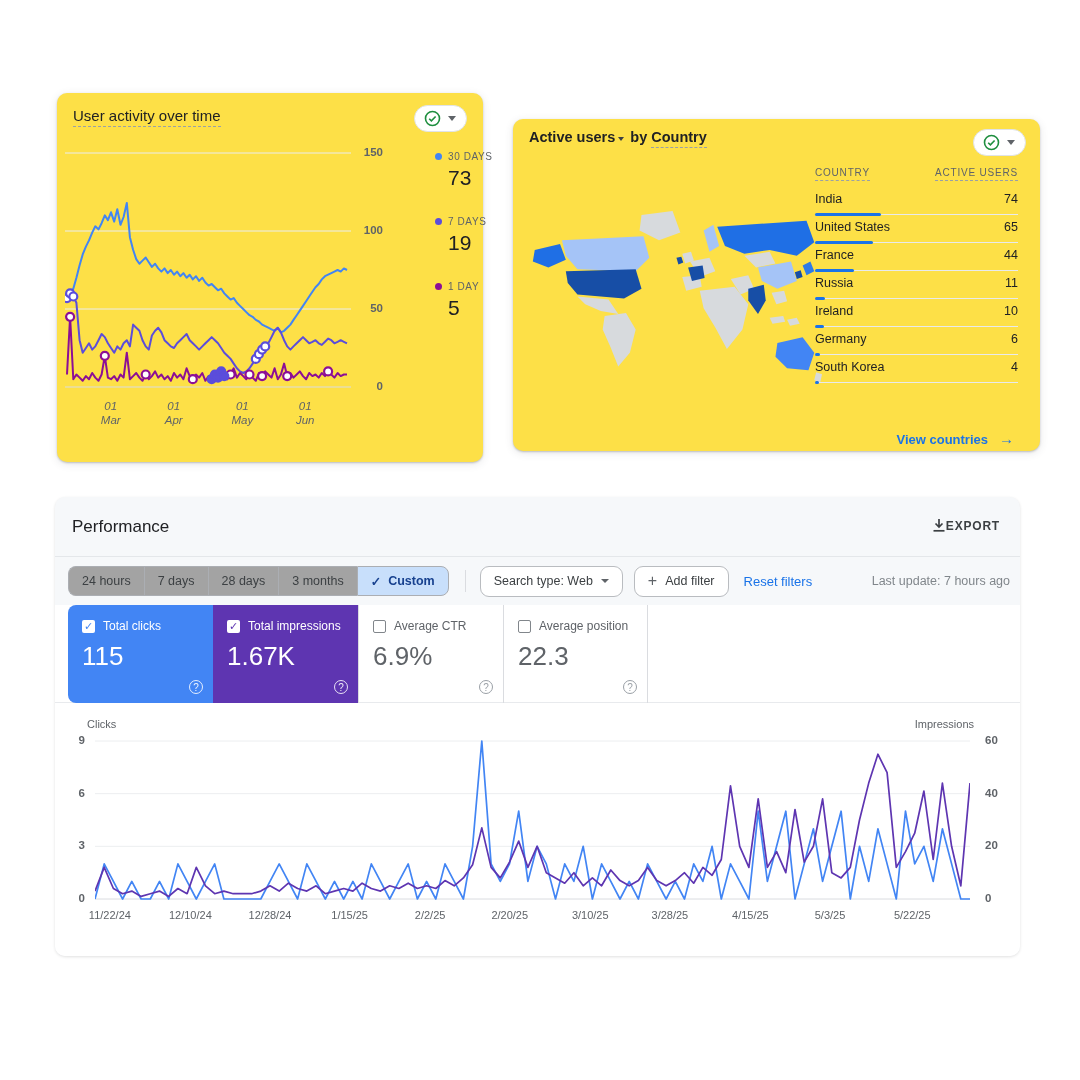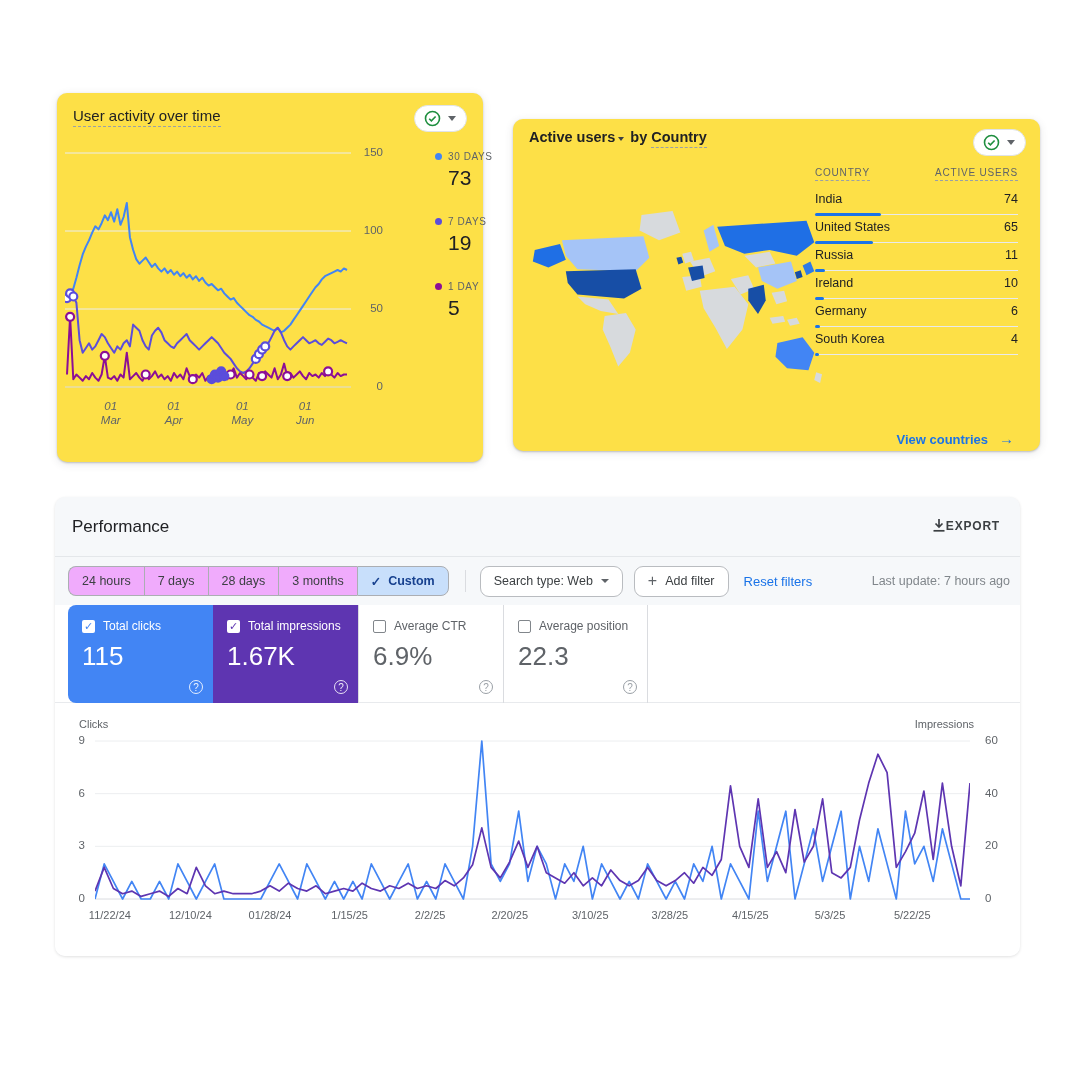--- a/index.html
+++ b/index.html
@@ -19,21 +19,21 @@
     border-top:5px solid #5f6368; display:inline-block; }
 
   
   #activity-card { left:57px; top:93px; width:426px; height:369px; }
   .ga-title { position:absolute; left:16px; top:14px; font-size:15px; color:#202124; }
   .dashed-u { border-bottom:1px dashed #9aa0a6; padding-bottom:2px; }
   #activity-card .status-pill { right:16px; top:12px; }
   #activity-plot { position:absolute; left:8px; top:52px; width:286px; height:252px; }
   #activity-ylabels { position:absolute; left:296px; top:52px; width:34px; height:252px; }
   #activity-ylabels span, #perf-yleft span, #perf-yright span {
-    position:absolute; font-size:11.5px; color:#5f6368; }
+    position:absolute; font-size:11.5px; color:#5f6368;font-weight:bold; }
   #activity-ylabels span { right:4px; }
   #activity-xlabels { position:absolute; left:8px; top:306px; width:286px; height:34px; }
   #activity-xlabels .xt { position:absolute; width:40px; margin-left:-20px; text-align:center;
     font-size:11.5px; color:#5f6368; line-height:14px;font-style:italic; }
   .legend { position:absolute; left:378px; top:50px; width:46px; }
   .legend-item { position:absolute; left:0; }
   .legend-cap { display:flex; align-items:center; gap:6px; font-size:10px; color:#5f6368;
     letter-spacing:.6px; white-space:nowrap; }
   .legend-dot { width:7px; height:7px; border-radius:50%; flex:none; }
   .legend-val { font-size:21px; color:#202124; margin:4px 0 0 13px; }
@@ -61,21 +61,21 @@
     border-radius:10px; box-shadow:0 1px 3px rgba(0,0,0,.12); position:absolute; }
   .perf-title { position:absolute; left:17px; top:20px; font-size:17px; color:#202124; }
   .export-btn { position:absolute; right:20px; top:21px; display:flex; align-items:center; 
     font-size:12px; letter-spacing:.8px; color:#3c4043; font-weight:bold; cursor:pointer; }
   .perf-divider { position:absolute; left:0; right:0; top:59px; height:1px; background:#e4e7ea; }
 
   .filter-row { position:absolute; left:13px; top:68px; right:10px; height:32px;
     display:flex; align-items:center; }
   .seg { display:flex; height:30px; }
   .seg-btn { display:flex; align-items:center; padding:0 13px; font-size:12.5px; color:#3c4043;
-    background:#f0abfc; border:1px solid #abaeb3; border-right:none; cursor:pointer; }
+    background:#a3a3a3; border:1px solid #abaeb3; border-right:none; cursor:pointer; }
   .seg-btn:first-child { border-radius:8px 0 0 8px; }
   .seg-custom { display:flex; align-items:center; gap:7px; padding:0 13px; font-size:12.5px;
     color:#17418f; font-weight:bold; background:#c8dffb; border:1px solid #abaeb3;
     border-radius:0 8px 8px 0; cursor:pointer; }
   .vsep { width:1px; height:22px; background:#dadce0; margin:0 14px 0 16px; }
   .pill-btn { display:flex; align-items:center; gap:8px; height:31px; padding:0 13px;
     background:#fff; border:1px solid #b9bcc0; border-radius:9px; font-size:12.5px;
     color:#3c4043; cursor:pointer; margin-right:11px; }
   .reset-link { color:#1a73e8; font-size:13px; margin-left:4px; cursor:pointer; }
   .last-update { margin-left:auto; font-size:12.5px; color:#80868b; }
@@ -264,20 +264,25 @@
             <span class="cname">India</span>
             <span class="cval">74</span>
             <span class="cbar" style="width: 66px; background: rgb(26, 115, 232);"></span>
           </div>
           <div class="crow">
             <span class="cname">United States</span>
             <span class="cval">65</span>
             <span class="cbar" style="width: 58px; background: rgb(26, 115, 232);"></span>
           </div>
           <div class="crow">
+            <span class="cname">France</span>
+            <span class="cval">44</span>
+            <span class="cbar" style="width: 39px; background: rgb(26, 115, 232);"></span>
+          </div>
+          <div class="crow">
             <span class="cname">Russia</span>
             <span class="cval">11</span>
             <span class="cbar" style="width: 10px; background: rgb(26, 115, 232);"></span>
           </div>
           <div class="crow">
             <span class="cname">Ireland</span>
             <span class="cval">10</span>
             <span class="cbar" style="width: 9px; background: rgb(26, 115, 232);"></span>
           </div>
           <div class="crow">
@@ -363,21 +368,21 @@
         <div class="metric-card c3 uns">
           <div class="metric-top">
             <span class="cbx off"></span>
             <span class="metric-label">Average position</span>
           </div>
           <div class="metric-value">22.3</div>
           <span class="help-q">?</span>
         </div>
       </div>
 
-      <div class="axis-title" style="left:24px; top:113px;">Clicks</div>
+      <div class="axis-title" style="left:32px; top:113px;">Clicks</div>
       <div class="axis-title" style="right:46px; top:113px;">Impressions</div>
       <svg id="perf-chart-svg" width="875" height="166">
           <line x1="0" y1="4" x2="875" y2="4" stroke="#eceef0" stroke-width="1"></line>
           <line x1="0" y1="56.666666666666664" x2="875" y2="56.666666666666664" stroke="#eceef0" stroke-width="1"></line>
           <line x1="0" y1="109.33333333333333" x2="875" y2="109.33333333333333" stroke="#eceef0" stroke-width="1"></line>
           <line x1="0" y1="162" x2="875" y2="162" stroke="#dadce0" stroke-width="1"></line>
           <polyline points="0.0,162.0 9.2,126.9 18.4,144.4 27.6,162.0 36.8,144.4 46.1,162.0 55.3,162.0 64.5,144.4 73.7,162.0 82.9,126.9 92.1,144.4 101.3,162.0 110.5,144.4 119.7,126.9 128.9,162.0 138.2,162.0 147.4,162.0 156.6,162.0 165.8,162.0 175.0,144.4 184.2,126.9 193.4,144.4 202.6,162.0 211.8,126.9 221.1,144.4 230.3,162.0 239.5,144.4 248.7,162.0 257.9,144.4 267.1,162.0 276.3,126.9 285.5,144.4 294.7,162.0 303.9,144.4 313.2,126.9 322.4,162.0 331.6,144.4 340.8,162.0 350.0,126.9 359.2,144.4 368.4,162.0 377.6,109.3 386.8,4.0 396.1,126.9 405.3,144.4 414.5,126.9 423.7,74.2 432.9,144.4 442.1,109.3 451.3,126.9 460.5,162.0 469.7,126.9 478.9,144.4 488.2,109.3 497.4,162.0 506.6,126.9 515.8,144.4 525.0,162.0 534.2,144.4 543.4,162.0 552.6,126.9 561.8,144.4 571.1,162.0 580.3,144.4 589.5,162.0 598.7,126.9 607.9,144.4 617.1,109.3 626.3,162.0 635.5,126.9 644.7,144.4 653.9,162.0 663.2,74.2 672.4,144.4 681.6,109.3 690.8,74.2 700.0,162.0 709.2,126.9 718.4,91.8 727.6,144.4 736.8,109.3 746.1,74.2 755.3,162.0 764.5,109.3 773.7,144.4 782.9,91.8 792.1,126.9 801.3,162.0 810.5,74.2 819.7,126.9 828.9,109.3 838.2,144.4 847.4,91.8 856.6,126.9 865.8,162.0 875.0,162.0" fill="none" stroke="#4285f4" stroke-width="1.7" stroke-linejoin="round"></polyline>
           <polyline points="0.0,154.1 9.2,130.4 18.4,151.5 27.6,156.7 36.8,154.1 46.1,159.4 55.3,156.7 64.5,154.1 73.7,159.4 82.9,151.5 92.1,156.7 101.3,130.4 110.5,148.8 119.7,156.7 128.9,154.1 138.2,156.7 147.4,156.7 156.6,156.7 165.8,154.1 175.0,148.8 184.2,154.1 193.4,146.2 202.6,151.5 211.8,154.1 221.1,148.8 230.3,156.7 239.5,154.1 248.7,151.5 257.9,154.1 267.1,146.2 276.3,151.5 285.5,154.1 294.7,148.8 303.9,151.5 313.2,146.2 322.4,151.5 331.6,148.8 340.8,151.5 350.0,143.6 359.2,148.8 368.4,140.9 377.6,127.8 386.8,90.9 396.1,130.4 405.3,140.9 414.5,125.1 423.7,104.1 432.9,130.4 442.1,109.3 451.3,135.7 460.5,140.9 469.7,146.2 478.9,135.7 488.2,148.8 497.4,140.9 506.6,148.8 515.8,133.0 525.0,143.6 534.2,148.8 543.4,143.6 552.6,130.4 561.8,143.6 571.1,148.8 580.3,143.6 589.5,135.7 598.7,146.2 607.9,130.4 617.1,138.3 626.3,122.5 635.5,48.8 644.7,109.3 653.9,130.4 663.2,61.9 672.4,130.4 681.6,114.6 690.8,135.7 700.0,72.5 709.2,125.1 718.4,109.3 727.6,61.9 736.8,135.7 746.1,140.9 755.3,130.4 764.5,83.0 773.7,46.1 782.9,17.2 792.1,35.6 801.3,130.4 810.5,114.6 819.7,96.2 828.9,54.0 838.2,122.5 847.4,46.1 856.6,109.3 865.8,148.8 875.0,46.1" fill="none" stroke="#5e35b1" stroke-width="1.7" stroke-linejoin="round"></polyline>
         </svg>
       <div id="perf-yleft">
@@ -388,21 +393,21 @@
         </div>
       <div id="perf-yright">
           <span style="top: -3px;">60</span>
           <span style="top: 49.6667px;">40</span>
           <span style="top: 102.333px;">20</span>
           <span style="top: 155px;">0</span>
         </div>
       <div id="perf-xlabels">
           <span style="left: 14.875px;">11/22/24</span>
           <span style="left: 95.375px;">12/10/24</span>
-          <span style="left: 175px;">01/28/24</span>
+          <span style="left: 175px;">12/28/24</span>
           <span style="left: 254.625px;">1/15/25</span>
           <span style="left: 335.125px;">2/2/25</span>
           <span style="left: 414.75px;">2/20/25</span>
           <span style="left: 495.25px;">3/10/25</span>
           <span style="left: 574.875px;">3/28/25</span>
           <span style="left: 655.375px;">4/15/25</span>
           <span style="left: 735px;">5/3/25</span>
           <span style="left: 817.25px;">5/22/25</span>
         </div>
     </div>

